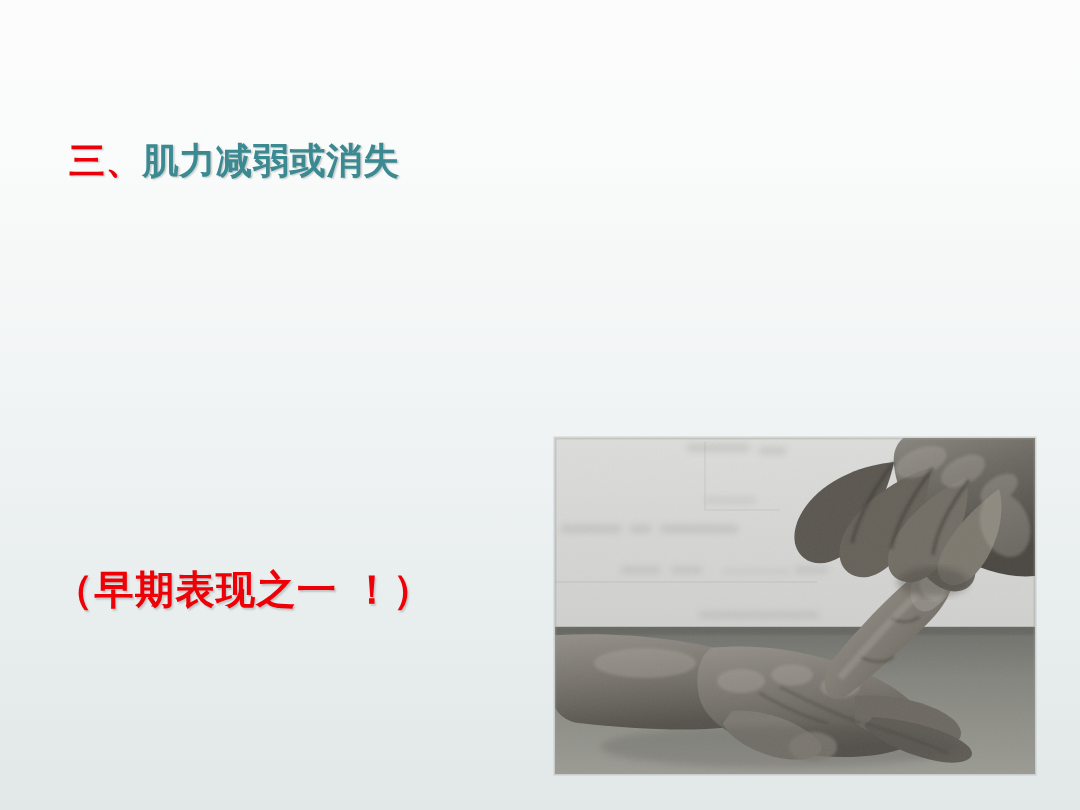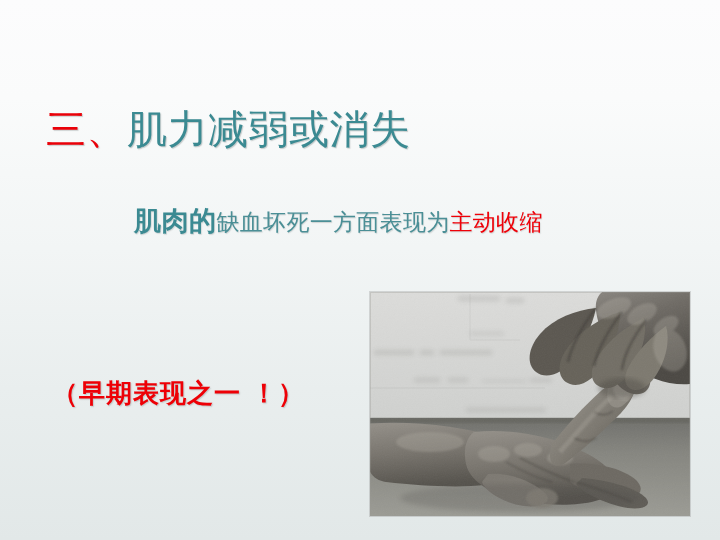--- a/index.html
+++ b/index.html
@@ -18,23 +18,23 @@
     width: 720px;
     height: 540px;
     background: linear-gradient(to bottom, #fcfcfd 0%, #fafbfb 18%, #f2f5f5 46%, #e9eeee 72%, #e2e8e8 100%);
     overflow: hidden;
   }
 
   
   #slide-title {
     position: absolute;
     left: 46px;
-    top: 104px;
-    font-size: 40px;
-    font-weight: normal;
+    top: 92px;
+    font-size: 24px;
+    font-weight: bold;
     letter-spacing: 0.5px;
     line-height: 1.25;
     white-space: nowrap;
     text-shadow: 1px 1px 1px rgba(120,130,130,0.40);
   }
   .t-red   { color: #ea0008; }
   .t-teal  { color: #3b8a92; }
 
   
   #body-block {
@@ -65,21 +65,21 @@
   }
   .b-red {
     color: #ef0008;
     font-size: 23px;
     letter-spacing: 0.3px;
   }
 
   
   #note {
     position: absolute;
-    left: 52px;
+    left: 36px;
     top: 376px;
     font-size: 26px;
     font-weight: bold;
     color: #ee0006;
     letter-spacing: 1px;
     white-space: nowrap;
     text-shadow: 1px 1px 1.2px rgba(125,135,135,0.38);
   }
 
   
@@ -99,23 +99,20 @@
 <body>
 
 <div id="slide">
 
   <div id="slide-title">
     <span class="t-red">三、</span><span class="t-teal">肌力减弱或消失</span>
   </div>
 
   <div id="body-block">
 
-    <div class="body-line">
-      <span class="b-indent"></span><span class="b-lead">肌肉的</span><span class="b-teal">缺血坏死一方面表现为</span><span class="b-red">主动收缩</span>
-    </div>
 
 
   </div>
 
   <div id="note">（早期表现之一 ！）</div>
 
   <div id="photo">
     <svg viewBox="0 0 320 224" preserveAspectRatio="none">
       <defs>
         <linearGradient id="wallg" x1="0" y1="0" x2="0" y2="1">

